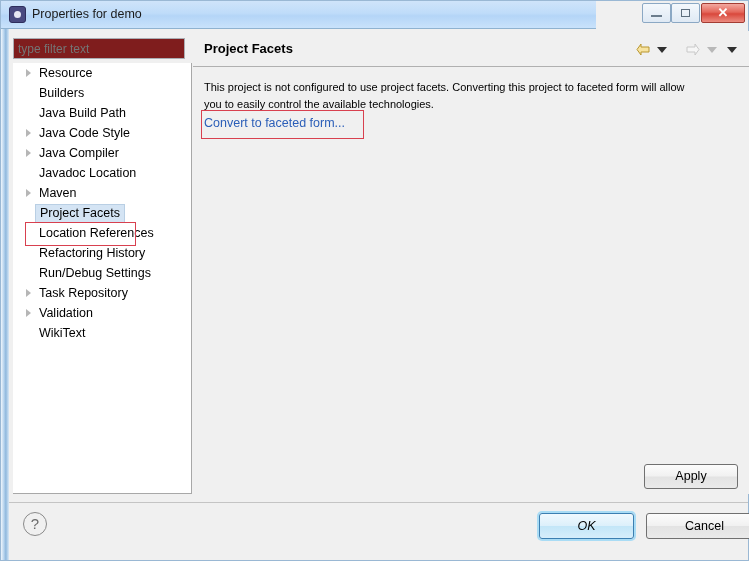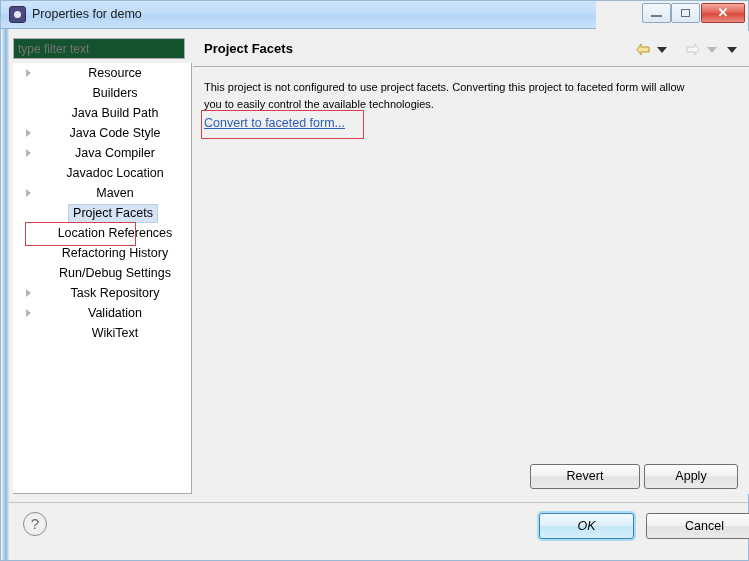--- a/index.html
+++ b/index.html
@@ -112,41 +112,40 @@
     background: linear-gradient(to right,#eef5fc 0%, #b9d5ee 35%, #8fb8dd 60%, #d8e8f6 100%);
   }
 
   
   #filter-input {
     position: absolute;
     left: 12px; top: 37px;
     width: 172px; height: 21px;
     box-sizing: border-box;
     border: 1px solid #abadb3;
-    background: #14532d;
+    background: #7f1d1d;
     font-family: "Liberation Sans", sans-serif;
     font-size: 12px;
     color: #999999;
     padding: 0 4px;
     outline: none;
   }
 
   
   #tree-panel {
     position: absolute;
     left: 12px; top: 62px;
     width: 179px;
     height: 431px;
     box-sizing: border-box;
     background: #ffffff;
     border: none;
     border-right: 1px solid #a8a8a8;
     border-bottom: 1px solid #a8a8a8;
     overflow: hidden;
-    text-align: center;
   }
   .tree-item {
     position: relative;
     height: 20px;
     line-height: 20px;
     padding-left: 26px;
     font-size: 12.5px;
     color: #000;
     white-space: nowrap;
   }
@@ -232,21 +231,20 @@
     width: 496px;
     font-size: 11px;
     line-height: 17px;
     color: #000;
   }
   #convert-link {
     position: absolute;
     left: 11px; top: 49px;
     font-size: 12.5px;
     color: #2b5eb8;
-    text-decoration: underline;
     cursor: pointer;
     white-space: nowrap;
   }
   #anno-link {
     position: absolute;
     left: 8px; top: 43px;
     width: 163px; height: 29px;
     box-sizing: border-box;
     border: 1.5px solid #d8404f;
     pointer-events: none;
@@ -352,21 +350,20 @@
       <div class="caret" id="caret3"></div>
     </div>
 
     <div id="content-body">
       <div id="desc-text">This project is not configured to use project facets. Converting this project to faceted form will allow you to easily control the available technologies.</div>
       <div id="anno-link"></div>
       <a id="convert-link">Convert to faceted form...</a>
     </div>
   </div>
 
-  <div class="btn" id="btn-revert">Revert</div>
   <div class="btn" id="btn-apply">Apply</div>
 
   <div id="bottom-bar">
     <div id="help-icon">?</div>
     <div class="btn" id="btn-ok">OK</div>
     <div class="btn" id="btn-cancel">Cancel</div>
   </div>
 
 </div>
 

